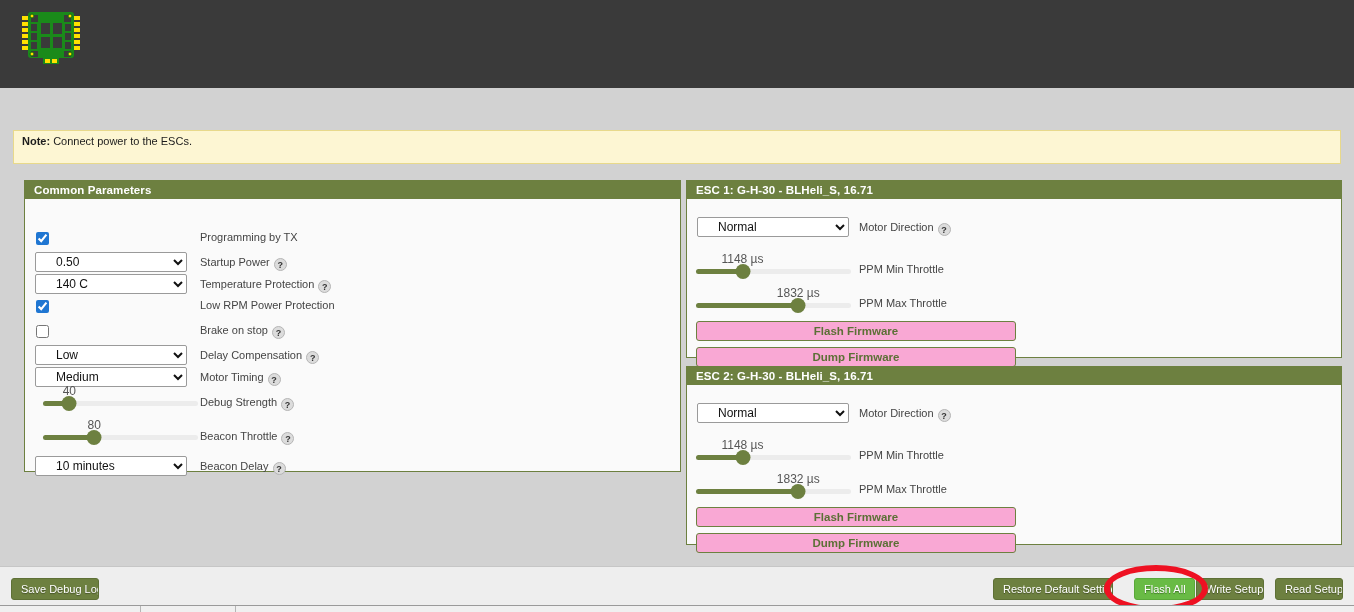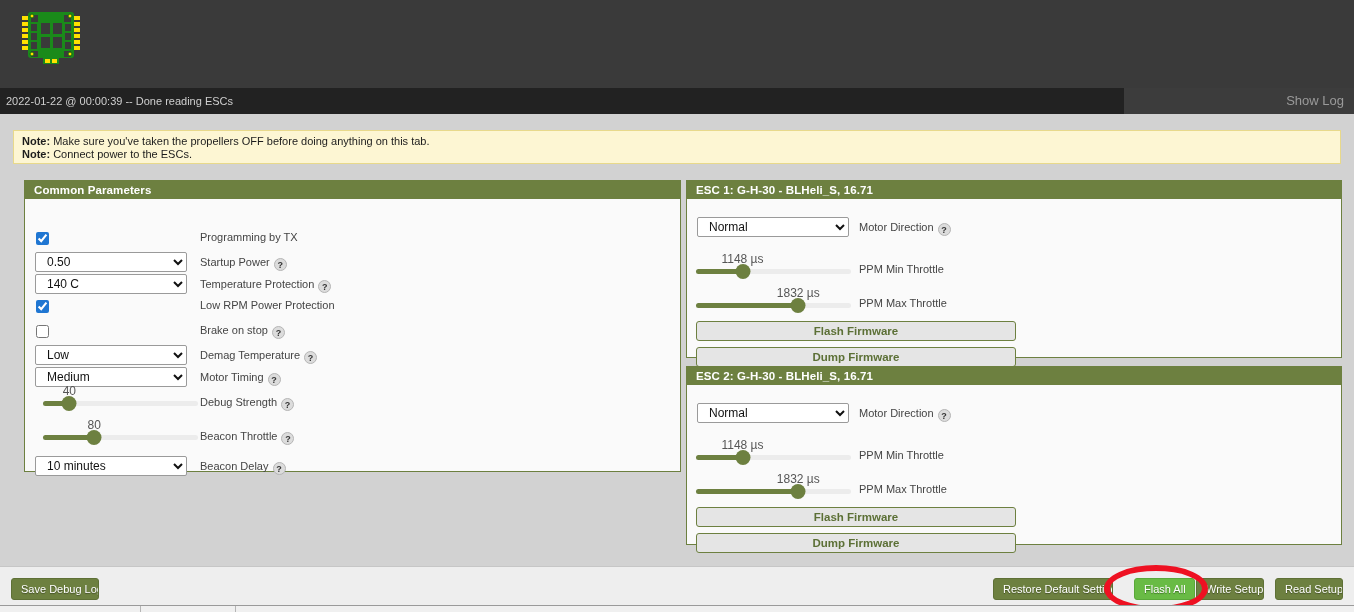--- a/index.html
+++ b/index.html
@@ -82,21 +82,21 @@
   }
 
   input[type=checkbox] {
     width: 13px; height: 13px; margin: 0; vertical-align: middle;
     accent-color: #1f76d2;
   }
 
   select.wsel {
     width: 152px; height: 20px; font-size: 12px;
     border: 1px solid #9a9a9a; background: #ffffff; color: #111;
-    border-radius: 2px; padding-left: 7px;
+    border-radius: 2px; padding-left: 16px;
     font-family: "Liberation Sans", sans-serif;
   }
 
   
   .slider { position: absolute; width: 155px; height: 6px; }
   .slider .track {
     position: absolute; left: 0; top: 0; width: 100%; height: 5px;
     background: #ececec; border-radius: 3px;
   }
   .slider .fill {
@@ -107,21 +107,21 @@
     position: absolute; top: -5px; width: 15px; height: 15px;
     border-radius: 50%; background: #6d8040;
     transform: translateX(-7.5px);
   }
   .slider .val {
     position: absolute; top: -17px; font-size: 12px; color: #555;
     transform: translateX(-50%); white-space: nowrap;
   }
 
   .gbtn {
-    background: #e5e5e5; border: 1px solid #6d8040; border-radius: 3px;
+    background: #f9a8d4; border: 1px solid #6d8040; border-radius: 3px;
     color: #5c7036; font-size: 11.5px; font-weight: bold;
     text-align: center; height: 20px; line-height: 18px; cursor: pointer;
     font-family: "Liberation Sans", sans-serif;
   }
 
   
   .footer {
     position: absolute; left: 0; top: 566px;
     width: 1354px; height: 40px;
     background: #eeeeee; border-top: 1px solid #c6c6c6;
@@ -213,49 +213,42 @@
       
 
       
 
       
 
       
     </div>
   </div>
 
-  <div class="logbar">
-    <div class="logbar-msg">2022-01-22 @ 00:00:39 -- Done reading ESCs</div>
-    <div class="logbar-show">Show Log</div>
-  </div>
 
   <div class="note">
-    <div>
-      <b>Note:</b><span> Make sure you've taken the propellers OFF before doing anything on this tab.</span>
-    </div>
     <div>
       <b>Note:</b><span> Connect power to the ESCs.</span>
     </div>
   </div>
 
   <div class="panel" id="panel-common">
     <div class="panel-hdr">Common Parameters</div>
     <div class="panel-body" id="common-body">
         <input type="checkbox" checked="" style="position: absolute; left: 11px; top: 33px;">
         <div class="lbl" style="left: 175px; top: 28px;"><span>Programming by TX</span></div>
         <select class="wsel" style="position: absolute; left: 10px; top: 53px;"><option>0.50</option></select>
         <div class="lbl" style="left: 175px; top: 53px;"><span>Startup Power</span><span class="q">?</span></div>
         <select class="wsel" style="position: absolute; left: 10px; top: 75px;"><option>140 C</option></select>
         <div class="lbl" style="left: 175px; top: 75px;"><span>Temperature Protection</span><span class="q">?</span></div>
         <input type="checkbox" checked="" style="position: absolute; left: 11px; top: 101px;">
         <div class="lbl" style="left: 175px; top: 96px;"><span>Low RPM Power Protection</span></div>
         <input type="checkbox" style="position: absolute; left: 11px; top: 126px;">
         <div class="lbl" style="left: 175px; top: 121px;"><span>Brake on stop</span><span class="q">?</span></div>
         <select class="wsel" style="position: absolute; left: 10px; top: 146px;"><option>Low</option></select>
-        <div class="lbl" style="left: 175px; top: 146px;"><span>Demag Temperature</span><span class="q">?</span></div>
+        <div class="lbl" style="left: 175px; top: 146px;"><span>Delay Compensation</span><span class="q">?</span></div>
         <select class="wsel" style="position: absolute; left: 10px; top: 168px;"><option>Medium</option></select>
         <div class="lbl" style="left: 175px; top: 168px;"><span>Motor Timing</span><span class="q">?</span></div>
         <div class="slider" style="left: 18px; top: 202px; width: 155px;">
           <div class="track"></div>
           <div class="fill" style="width: 17%;"></div>
           <div class="knob" style="left: 17%;"></div>
           <div class="val" style="left: 17%;">40</div>
         </div>
         <div class="lbl" style="left: 175px; top: 193px;"><span>Debug Strength</span><span class="q">?</span></div>
         <div class="slider" style="left: 18px; top: 236px; width: 155px;">

